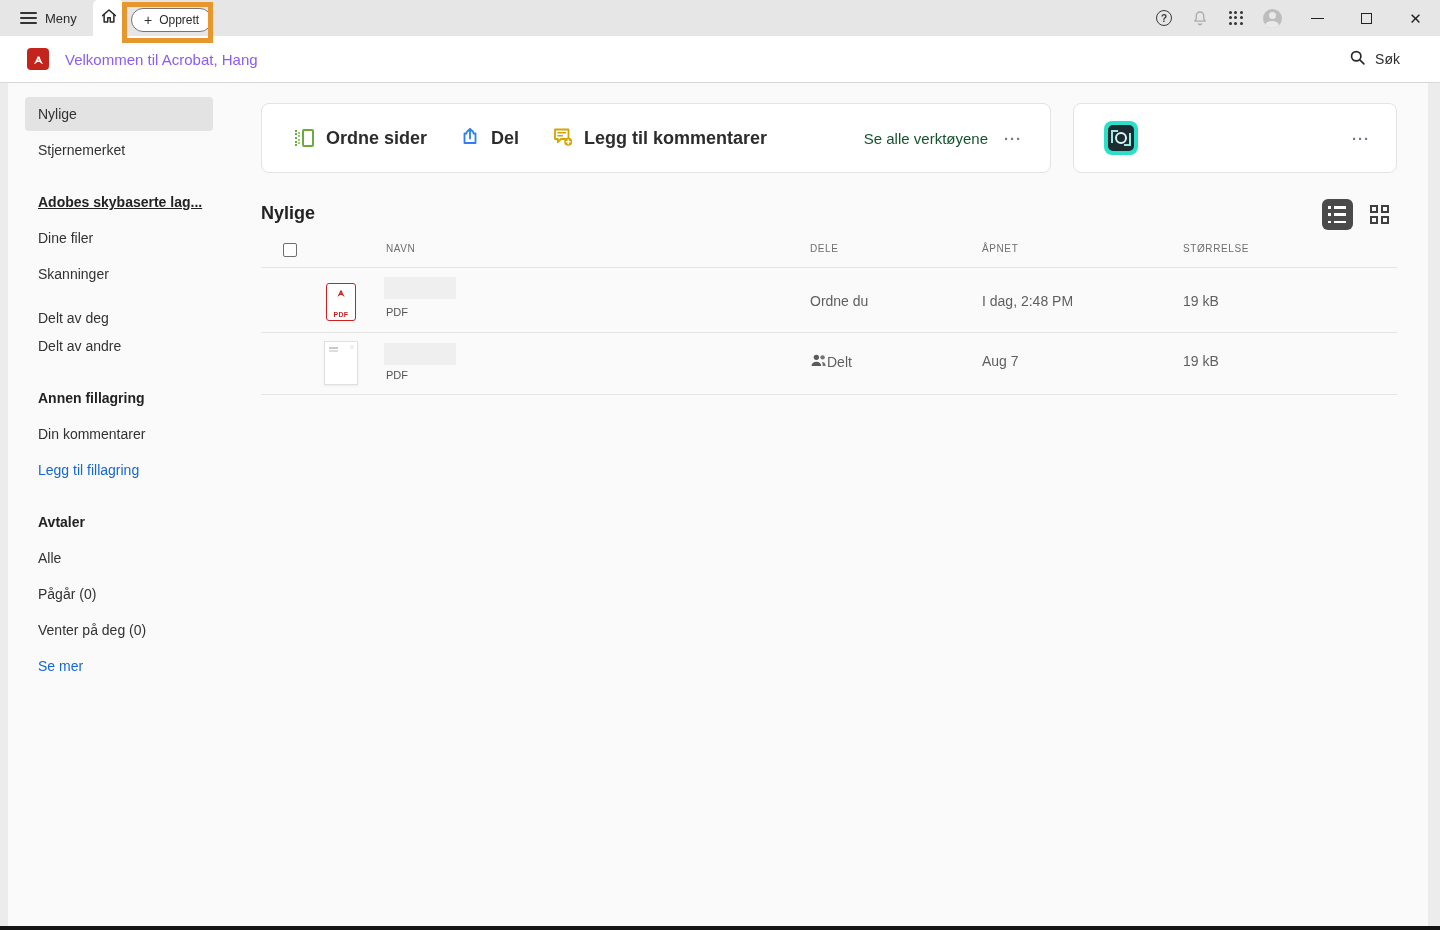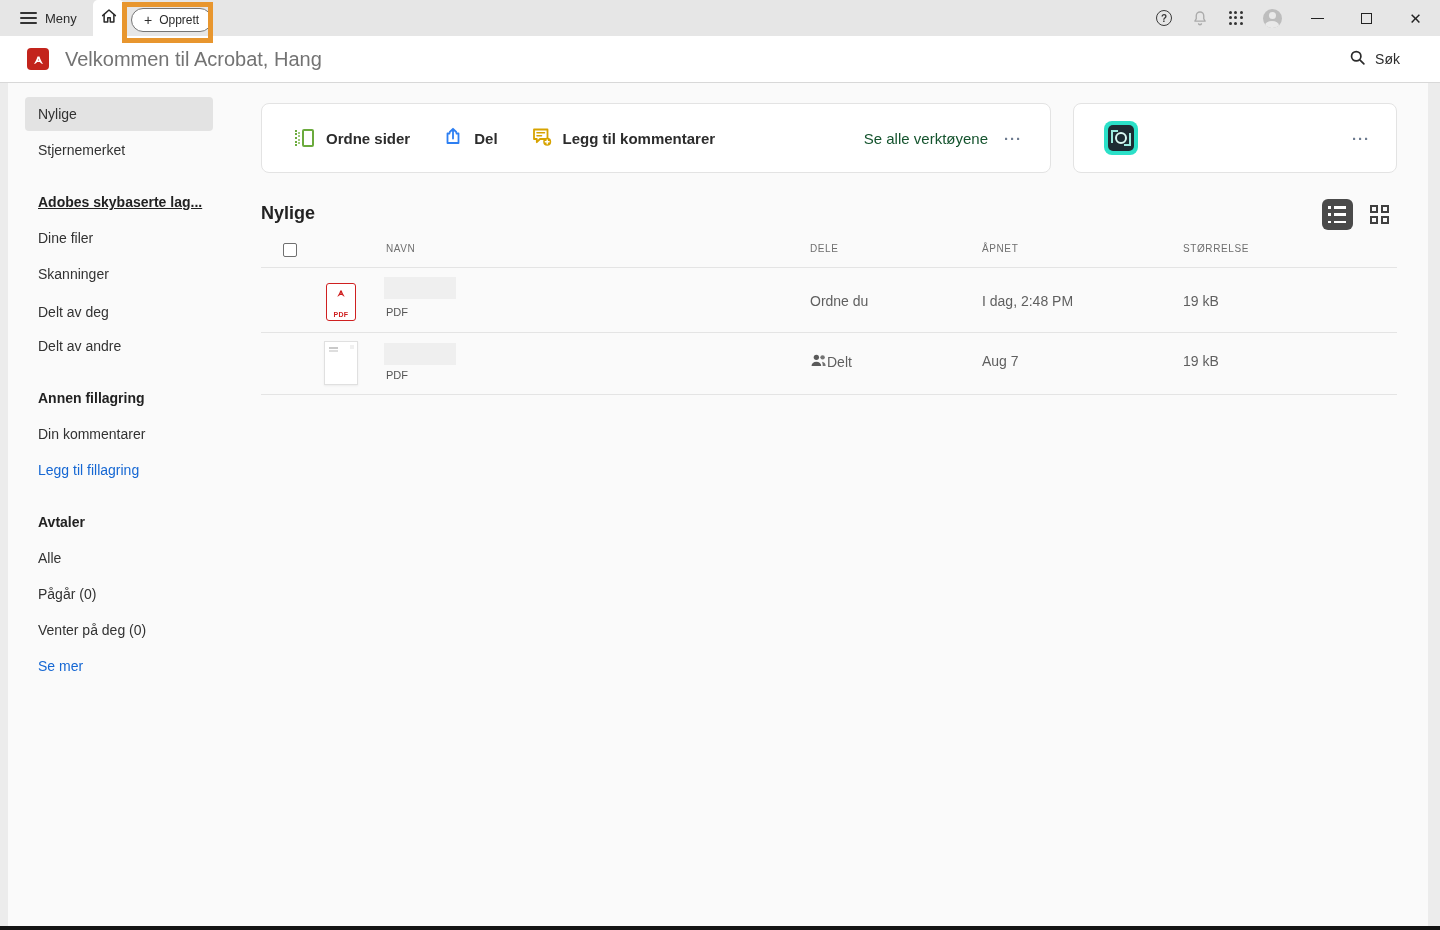--- a/index.html
+++ b/index.html
@@ -30,36 +30,36 @@
 
   .win-controls { position:absolute; right:0; top:0; height:36px; display:flex; }
   .win-btn { width:49px; height:36px; display:flex; align-items:center; justify-content:center; cursor:pointer; }
   .glyph-min { width:13px; border-top:1.6px solid #222; }
   .glyph-max { width:11px; height:11px; border:1.5px solid #222; }
   .glyph-close { font-size:15px; color:#222; line-height:1; }
 
   
   .welcomebar { position:absolute; top:36px; left:0; width:1440px; height:47px; background:#fff; border-bottom:1px solid #d8d8d8; }
   .acrobat-logo { position:absolute; left:27px; top:12px; width:22px; height:22px; background:#c3241c; border-radius:4px; display:flex; align-items:center; justify-content:center; }
-  .welcome-title { position:absolute; left:65px; top:0; height:46px; display:flex; align-items:center; font-size:20px; color:#737373; }
+  .welcome-title { position:absolute; left:65px; top:0; height:46px; display:flex; align-items:center; font-size:15px; color:#8b5cf6; }
   .search-area { position:absolute; right:40px; top:0; height:46px; display:flex; align-items:center; gap:9px; cursor:pointer; }
   .search-label { font-size:14px; color:#2c2c2c; }
 
   
   .sidebar { position:absolute; left:0; top:83px; width:240px; }
   .side-item { position:absolute; left:25px; width:188px; height:34px; line-height:34px; padding-left:13px; font-size:14px; color:#323232; border-radius:4px; cursor:pointer; }
   .side-item.selected { background:#e3e3e3; }
   .side-header { position:absolute; left:38px; font-size:14px; font-weight:bold; color:#222; height:34px; line-height:34px; }
   .side-link { color:#1567d3 !important; }
 
   
   .card { position:absolute; top:103px; height:70px; background:#fff; border:1px solid #e3e3e3; border-radius:8px; display:flex; align-items:center; }
   .tools-card { left:261px; width:790px; padding:0 28px 0 33px; }
   .tool-item { display:flex; align-items:center; gap:11px; margin-right:33px; cursor:pointer; }
-  .tool-label { font-size:15px; font-weight:bold; color:#2c2c2c; white-space:nowrap; }
+  .tool-label { font-size:18px; font-weight:bold; color:#2c2c2c; white-space:nowrap; }
   .see-all { margin-left:auto; font-size:15px; color:#14532d; cursor:pointer; white-space:nowrap; }
   .more-dots { font-size:15px; font-weight:bold; color:#6d7b8f; letter-spacing:1px; margin-left:16px; cursor:pointer; }
 
   .scan-card { left:1073px; width:324px; padding:0 26px 0 30px; }
   .scan-text { margin-left:13px; }
   .scan-title { font-size:14px; color:#3a3a3a; }
   .scan-link { font-size:12.5px; color:#1567d3; margin-top:3px; cursor:pointer; }
 
   
   .icon-organize { position:relative; width:20px; height:20px; }
@@ -194,21 +194,21 @@
     </div>
   </div>
 
   <nav class="sidebar">
     <div class="side-item selected" style="top:14px;">Nylige</div>
     <div class="side-item" style="top:50px;">Stjernemerket</div>
 
     <div class="side-header" style="top:102px;text-decoration:underline;">Adobes skybaserte lag...</div>
     <div class="side-item" style="top:138px;">Dine filer</div>
     <div class="side-item" style="top:174px;">Skanninger</div>
-    <div class="side-item" style="top:212px;">Delt av deg</div>
+    <div class="side-item" style="top:218px;">Delt av deg</div>
     <div class="side-item" style="top:246px;">Delt av andre</div>
 
     <div class="side-header" style="top:298px;">Annen fillagring</div>
     <div class="side-item" style="top:334px;">Din kommentarer</div>
     <div class="side-item side-link" style="top:370px;">Legg til fillagring</div>
 
     <div class="side-header" style="top:422px;">Avtaler</div>
     <div class="side-item" style="top:458px;">Alle</div>
     <div class="side-item" style="top:494px;">Pågår (0)</div>
     <div class="side-item" style="top:530px;">Venter på deg (0)</div>

